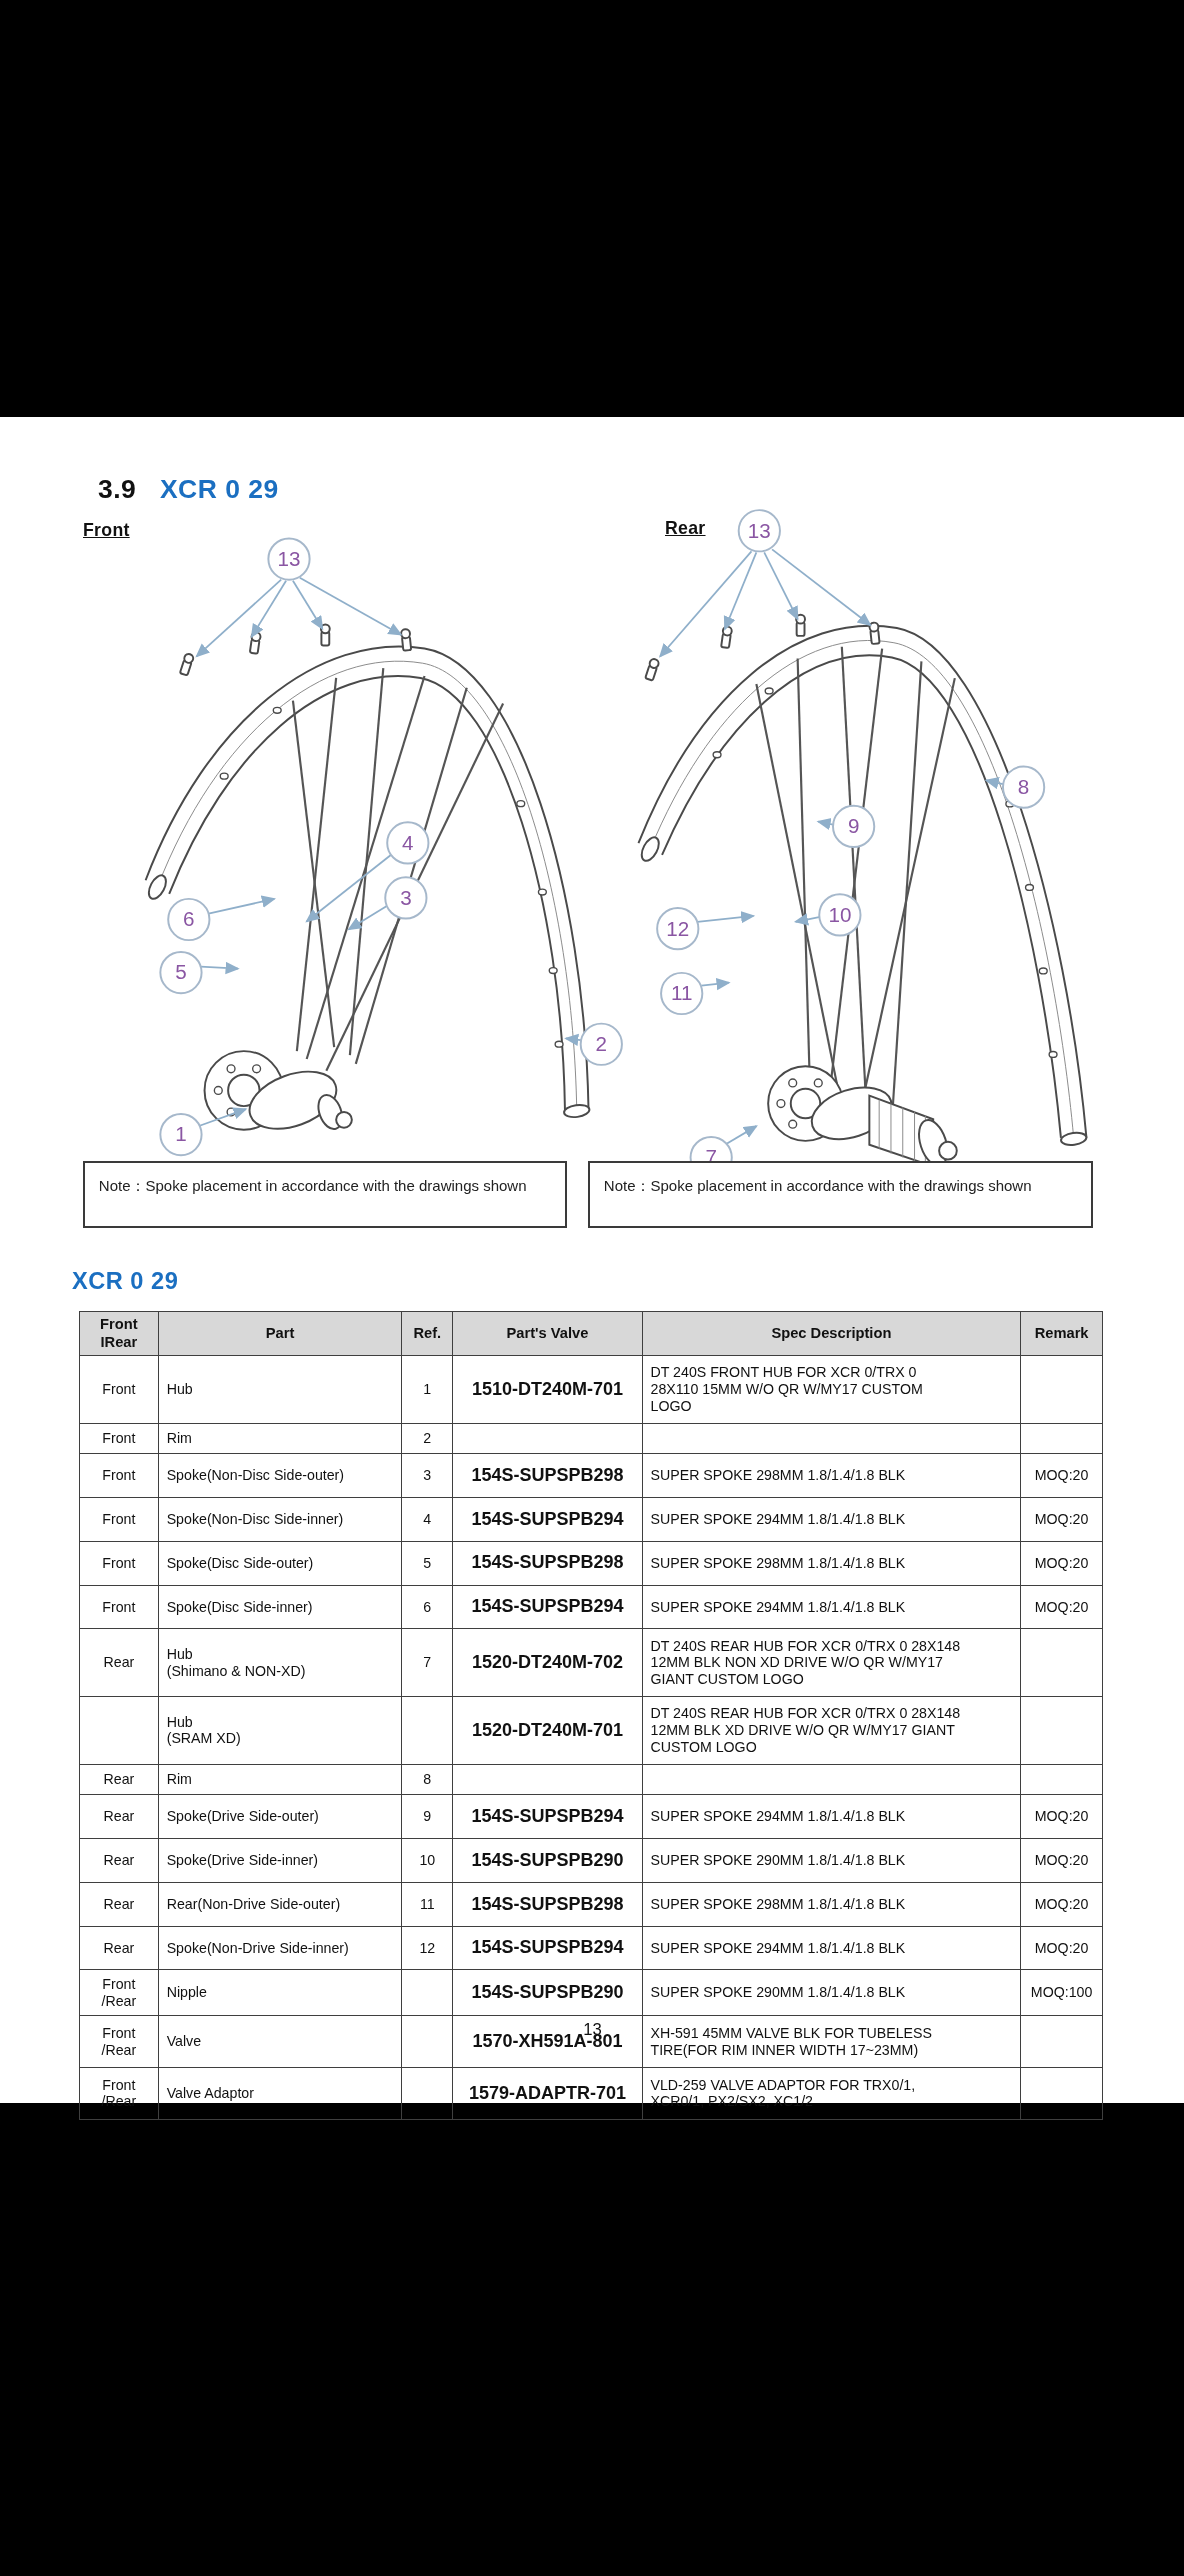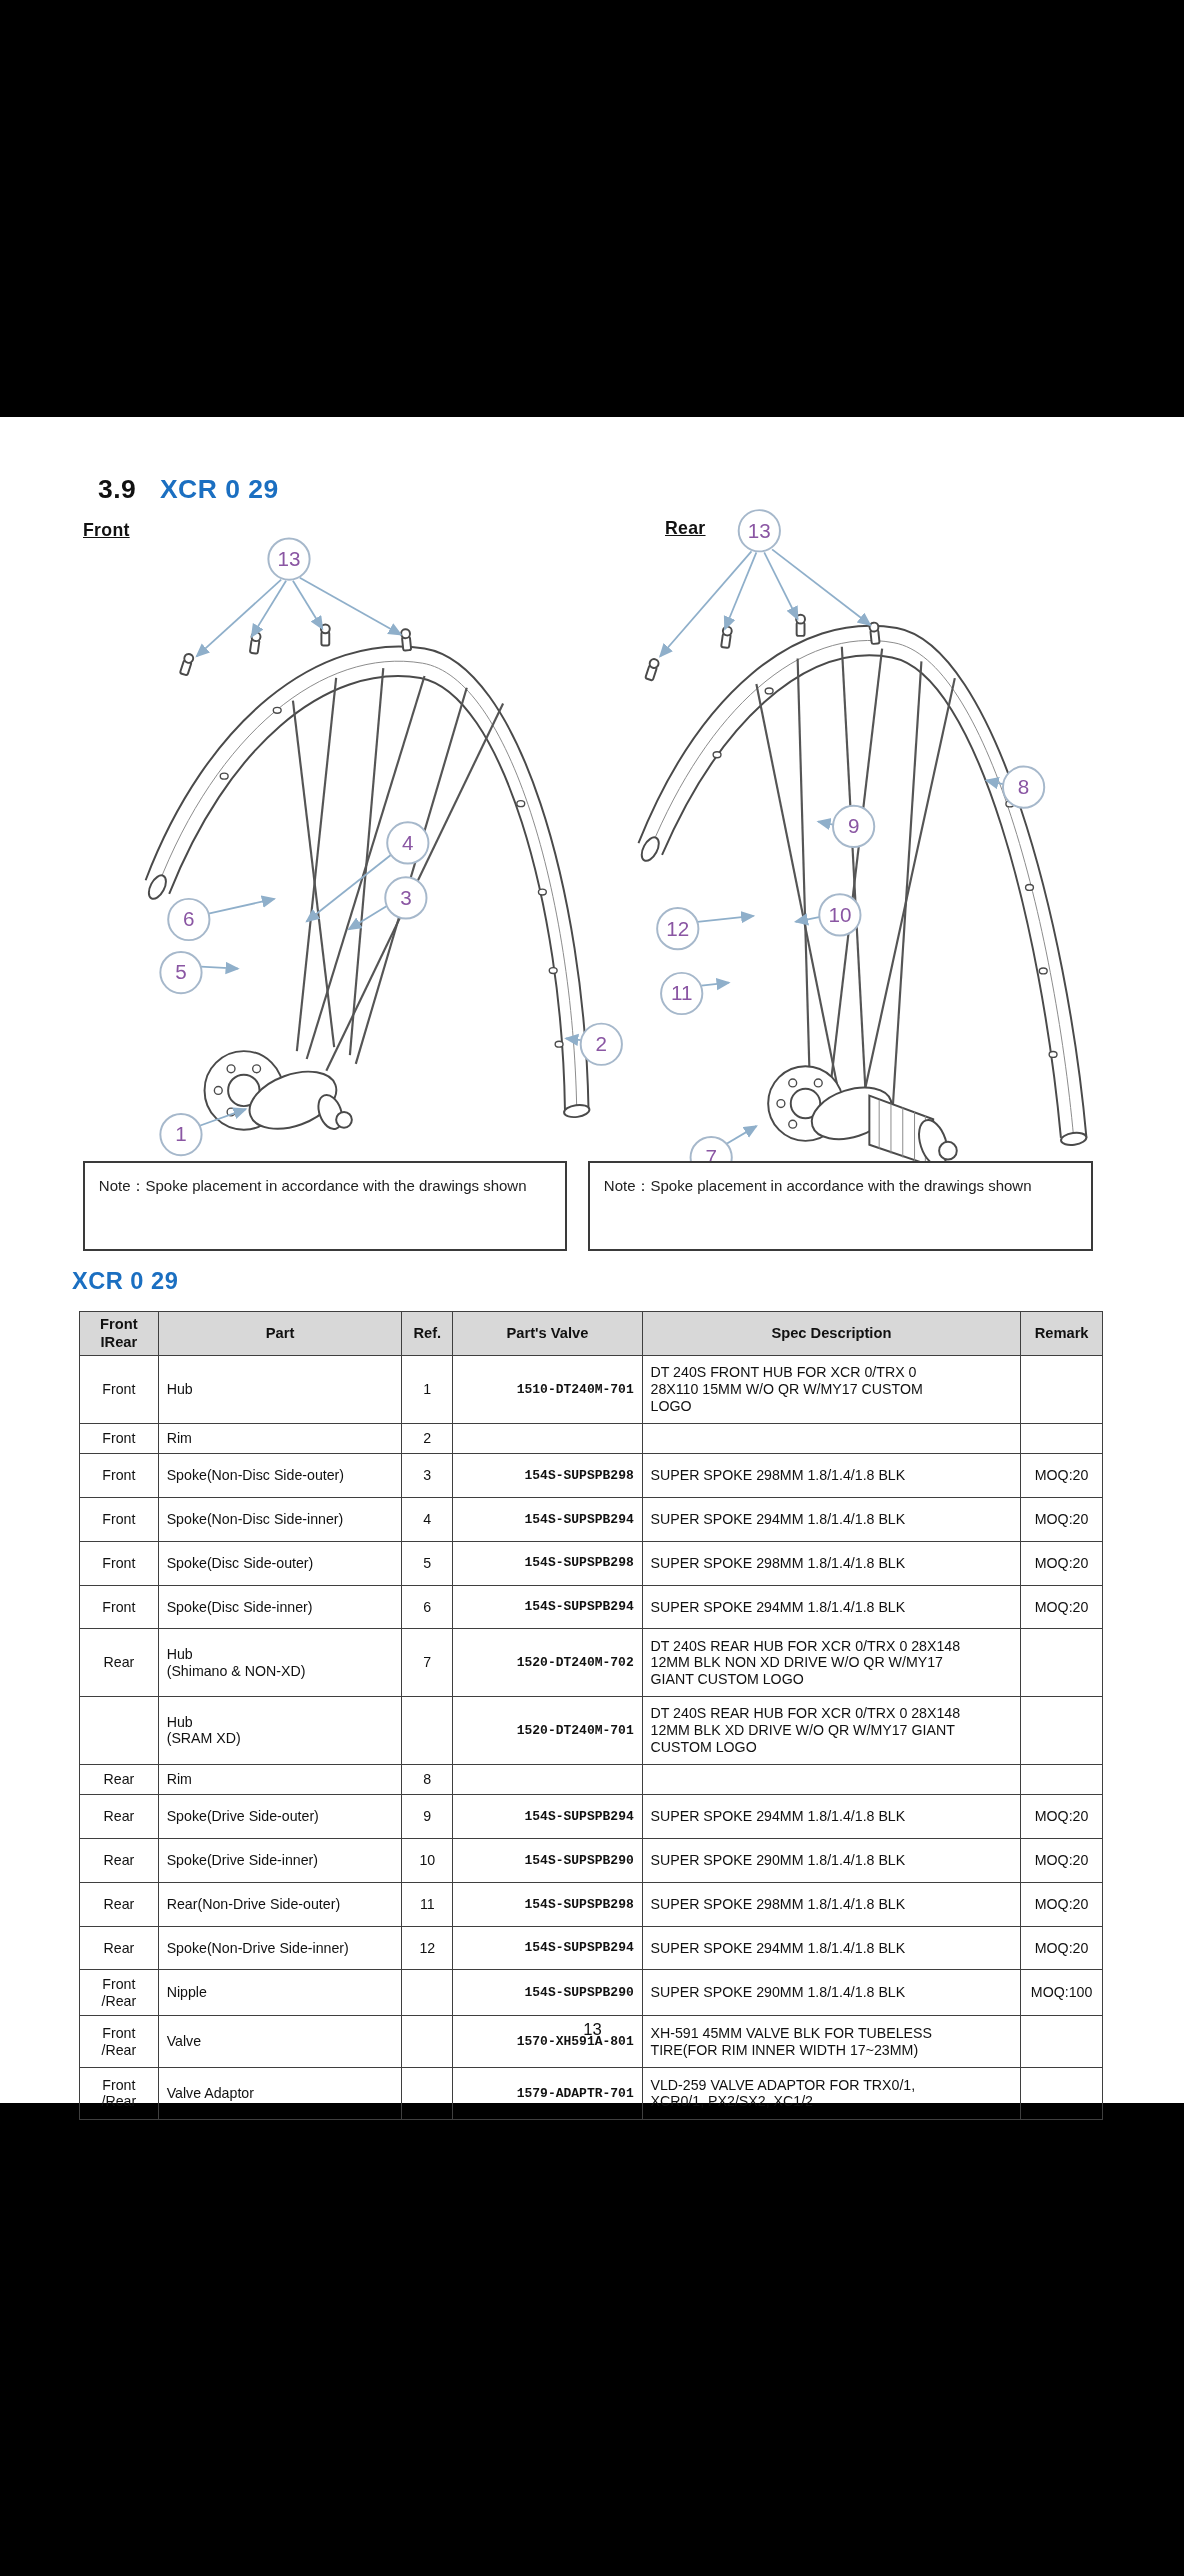--- a/index.html
+++ b/index.html
@@ -18,34 +18,34 @@
   .rear-diagram{top:92px;left:609px;}
   .sketch{fill:none;stroke:#4a4a4a;stroke-width:2;}
   .sketch-thin{fill:none;stroke:#8a8a8a;stroke-width:1;}
   .spoke{fill:none;stroke:#555;stroke-width:2.2;}
   .hole{fill:#fff;stroke:#4a4a4a;stroke-width:1.4;}
   .part-fill{fill:#fff;stroke:#4a4a4a;stroke-width:2;}
   .arrow{fill:none;stroke:#8fafca;stroke-width:1.8;}
   .callout circle{fill:#fff;stroke:#a6b8cb;stroke-width:2;}
   .callout text{fill:#8a56a3;font-size:21px;font-family:"Liberation Sans",sans-serif;text-anchor:middle;}
   
-  .note-box{position:absolute;top:744px;height:90px;border:2px solid #3a3a3a;background:#fff;box-sizing:border-box;
+  .note-box{position:absolute;top:744px;height:67px;border:2px solid #3a3a3a;background:#fff;box-sizing:border-box;
             padding:13.8px 13.8px 11.8px 13.8px;display:flex;flex-direction:column;justify-content:space-between;
             font-size:15px;color:#222;}
   .note-left{left:83px;width:484px;}
   .note-right{left:588px;width:505px;}
   
   .table-heading{position:absolute;top:851px;left:72px;font-size:23.6px;font-weight:bold;color:#1b6fc1;letter-spacing:0.5px;}
   table.parts{position:absolute;top:894px;left:79px;width:1024px;border-collapse:collapse;table-layout:fixed;
               font-size:14.2px;color:#111;}
   table.parts th,table.parts td{border:1px solid #3f3f3f;padding:2.9px 7.9px;line-height:1.18;vertical-align:middle;
               overflow:hidden;white-space:pre-line;}
   table.parts thead th{background:#d8d8d8;font-size:14.7px;font-weight:bold;text-align:center;height:39px;padding:2px 3.9px;}
   td.c{text-align:center;}
-  td.pn{text-align:right;font-weight:bold;font-size:13px;font-family:Liberation Mono, monospace;}
+  td.pn{text-align:center;font-weight:bold;font-size:18px;}
   tr.h-short td{height:23.6px;}
   tr.h-mid td{height:37px;}
   tr.h-mid2 td{height:39px;}
   tr.h-tall2 td{height:45px;}
   tr.h-tall3 td{height:61px;}
   
   .page-num{position:absolute;top:1603px;left:0;width:100%;text-align:center;font-size:16.7px;color:#111;}
 </style>
 </head>
 <body>

